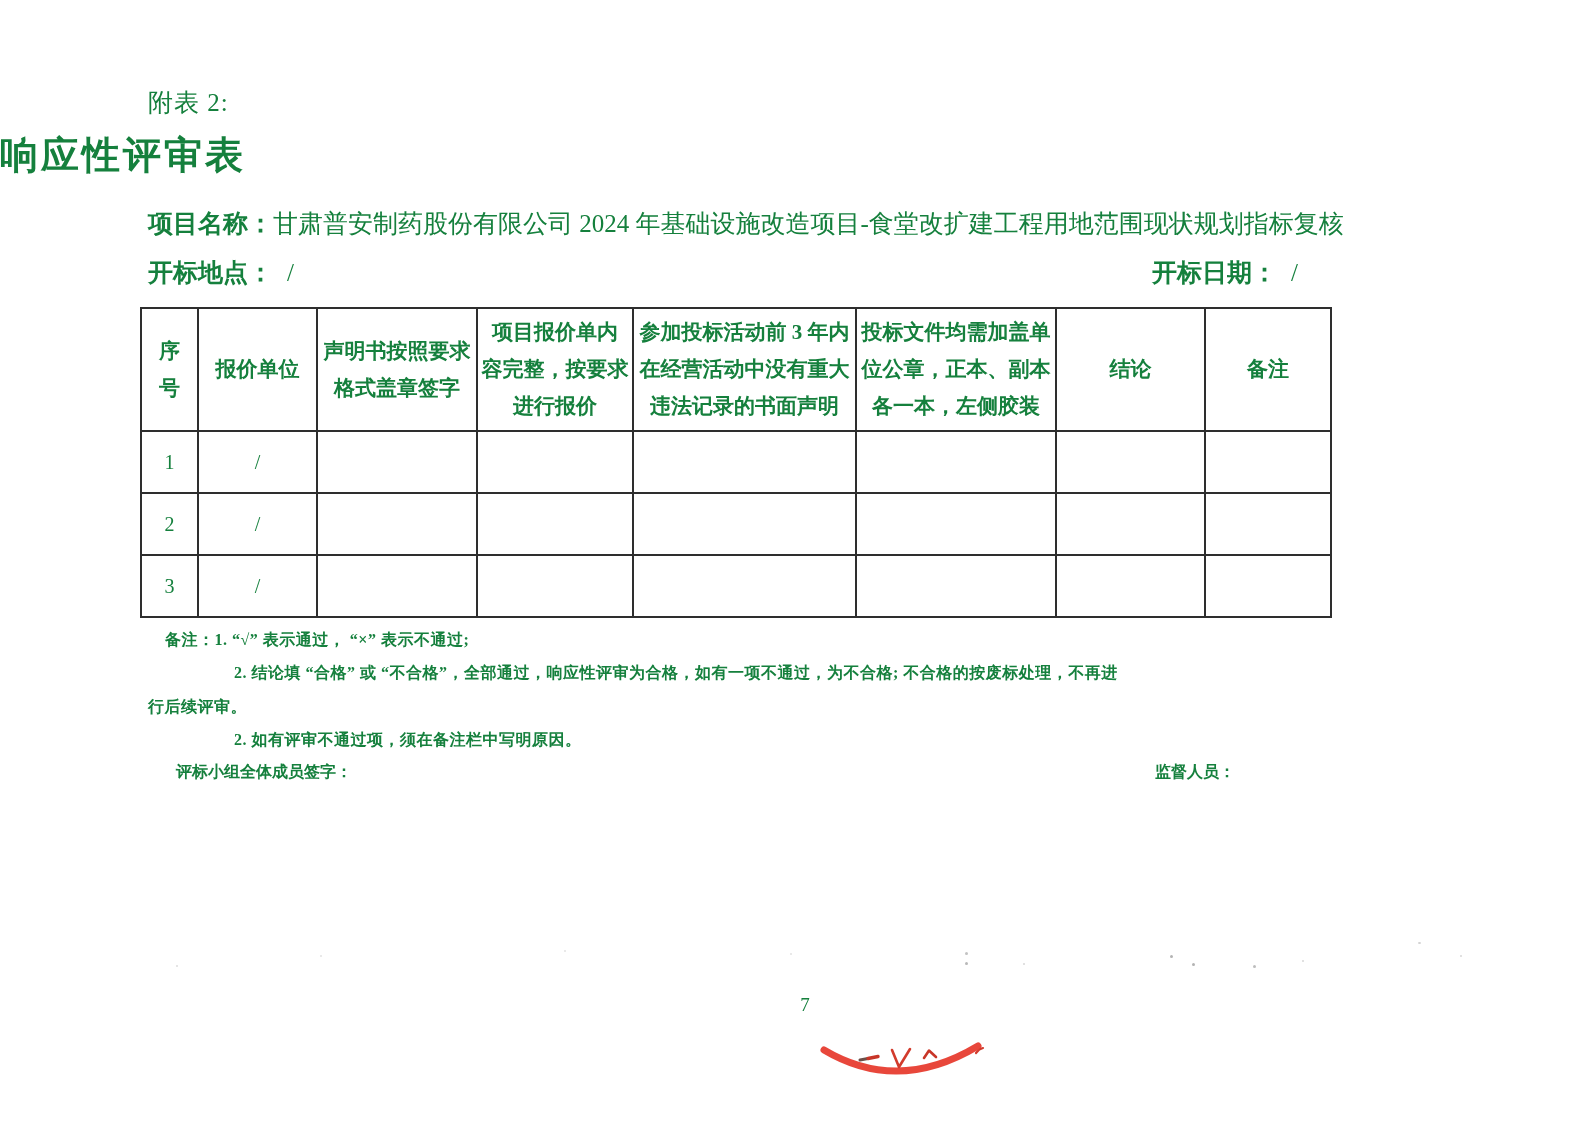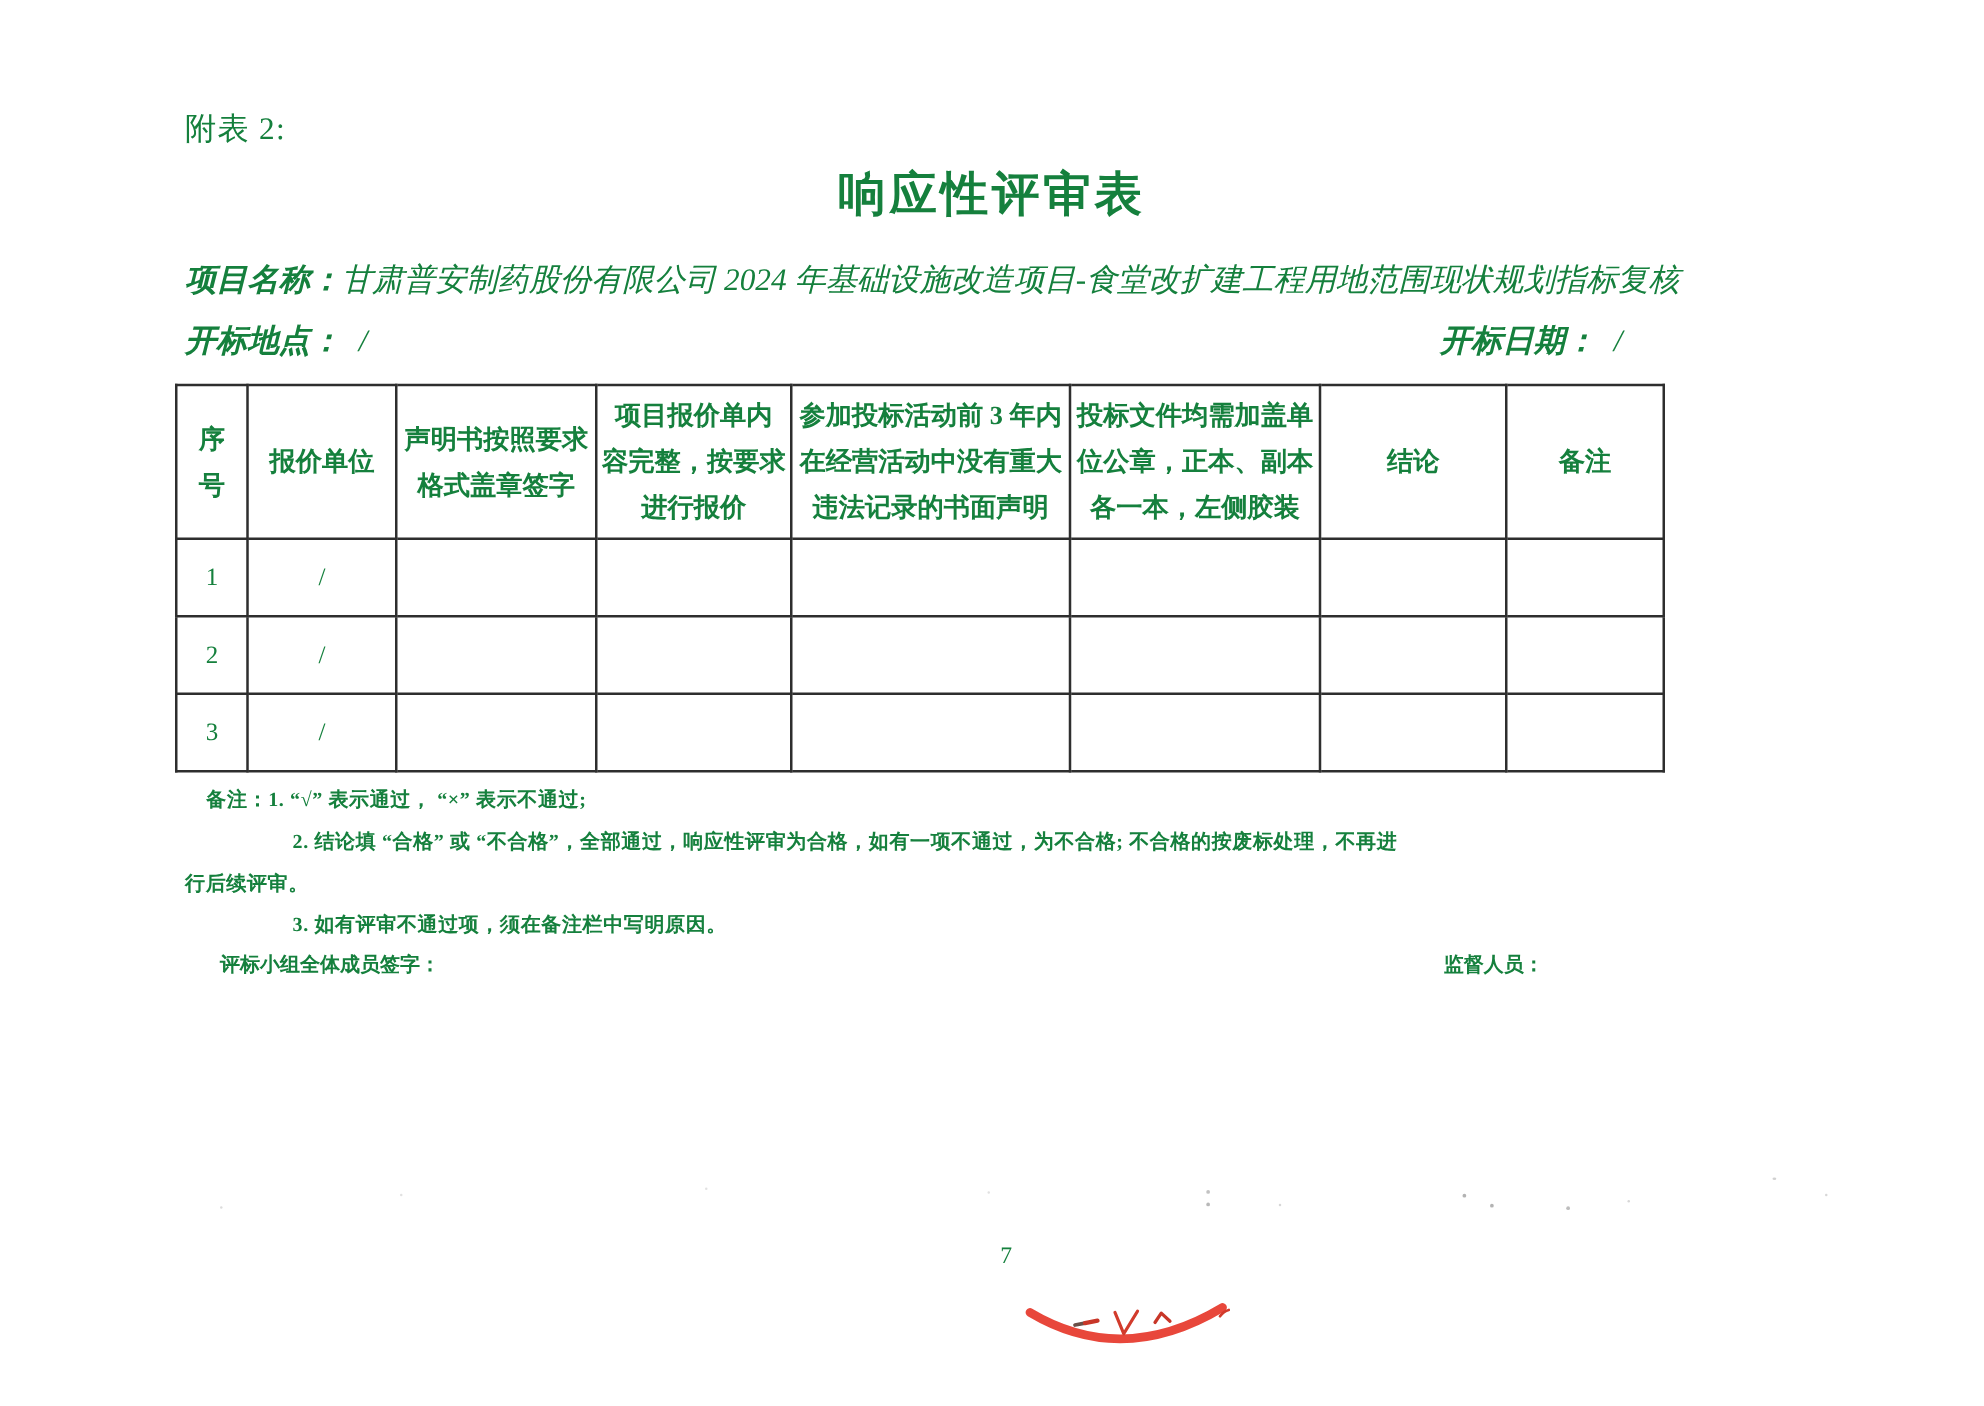--- a/index.html
+++ b/index.html
@@ -11,23 +11,23 @@
     background: #ffffff;
     font-family: "Liberation Serif", "DejaVu Serif", serif;
     color: #15803d;
     overflow: hidden;
   }
   .abs { position: absolute; }
 
   .attachment-label { left: 148px; top: 86px; font-size: 25px; letter-spacing: 1px; }
   .doc-title {
     left: 0; top: 130px; width: 100%;
-    text-align: center; font-size: 38px; font-weight: bold; letter-spacing: 3px;
+    text-align: left; font-size: 38px; font-weight: bold; letter-spacing: 3px;
   }
-  .meta-line { font-size: 25px; white-space: nowrap; font-style: italic; }
+  .meta-line { font-size: 25px; white-space: nowrap; }
   .meta-label { font-weight: bold; }
   .meta-value { margin-left: 14px; }
   .project-line { left: 148px; top: 207px; }
   .location-line { left: 148px; top: 256px; }
   .date-line { left: 1152px; top: 256px; text-align: center; }
 
   table.grid {
     position: absolute; left: 140px; top: 307px;
     width: 1190px; border-collapse: collapse; table-layout: fixed;
     font-size: 21px;
@@ -146,21 +146,21 @@
         <td></td>
         <td></td>
         <td></td>
       </tr>
     </tbody>
   </table>
 
   <div class="abs note-line note-1">备注：1. “√” 表示通过， “×” 表示不通过;</div>
   <div class="abs note-line note-2">2. 结论填 “合格” 或 “不合格”，全部通过，响应性评审为合格，如有一项不通过，为不合格; 不合格的按废标处理，不再进</div>
   <div class="abs note-line note-3">行后续评审。</div>
-  <div class="abs note-line note-4">3. 如有评审不通过项，须在备注栏中写明原因。</div>
+  <div class="abs note-line note-4">2. 如有评审不通过项，须在备注栏中写明原因。</div>
 
   <div class="abs sig-line sig-team">评标小组全体成员签字：</div>
   <div class="abs sig-line sig-supervisor">监督人员：</div>
 
   <div class="abs page-number">7</div>
 
   <svg class="abs seal" viewBox="0 0 176 56">
     <path d="M8,14 Q82,58 162,10" fill="none" stroke="#e6372a" stroke-width="7" stroke-linecap="round" opacity="0.92"></path>
     <path d="M44,24 L52,22.5" fill="none" stroke="#6b4f48" stroke-width="3" stroke-linecap="round"></path>
     <path d="M52,22.5 L62,20.5" fill="none" stroke="#c83628" stroke-width="3.4" stroke-linecap="round"></path>

